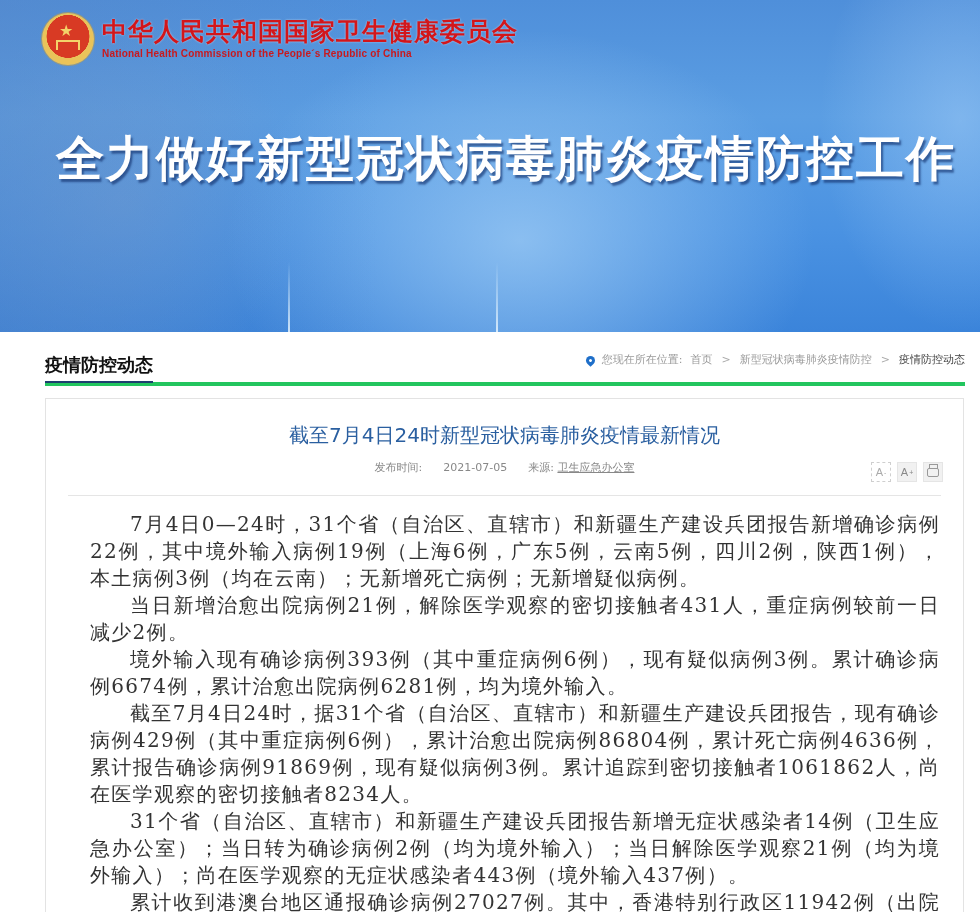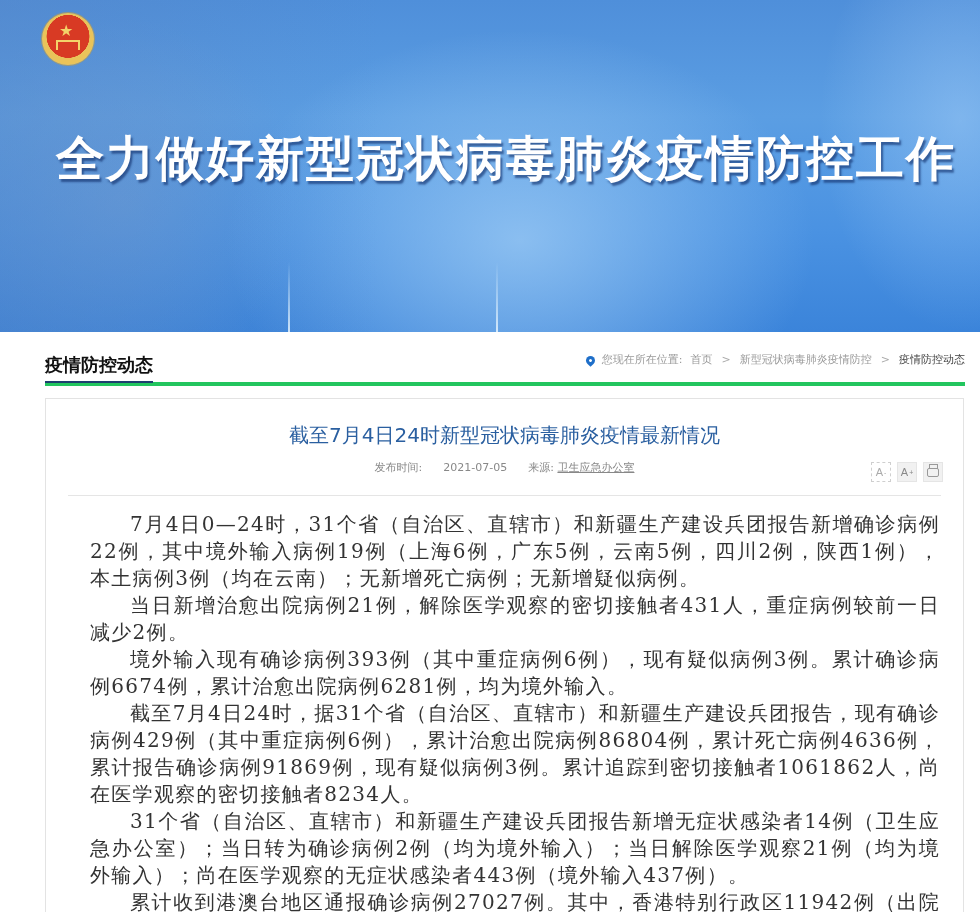--- a/index.html
+++ b/index.html
@@ -130,20 +130,24 @@
 
 <div class="banner">
   <div class="haze"></div>
   <div class="spike s1"></div>
   <div class="spike s2"></div>
 
   <div class="logo-row">
     <div class="emblem">
       <span class="star">★</span>
       <span class="gate"></span>
+    </div>
+    <div class="logo-text">
+      <div class="logo-cn">中华人民共和国国家卫生健康委员会</div>
+      <div class="logo-en">National Health Commission of the People´s Republic of China</div>
     </div>
   </div>
 
   <div class="banner-title">全力做好新型冠状病毒肺炎疫情防控工作</div>
 </div>
 
 <div class="section-bar">
   <div class="section-title">疫情防控动态</div>
   <div class="breadcrumb">
     <span class="pin"></span>

